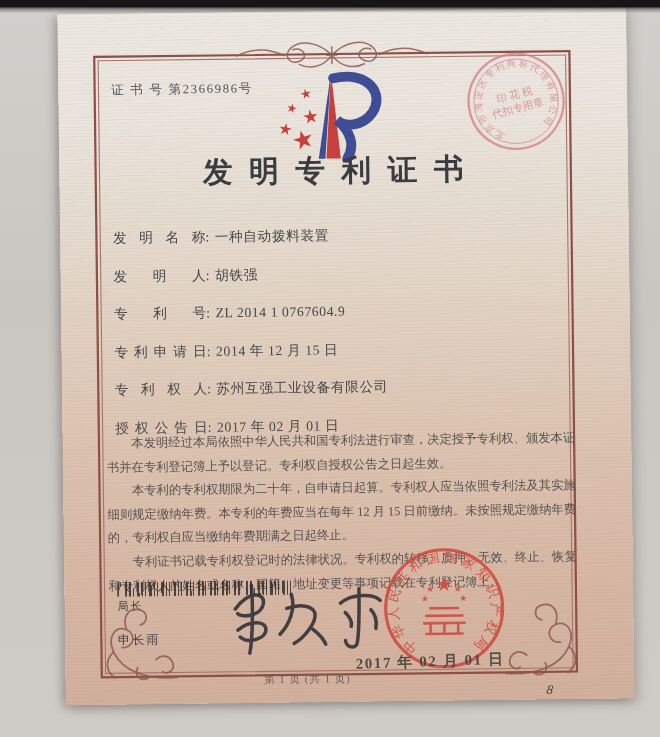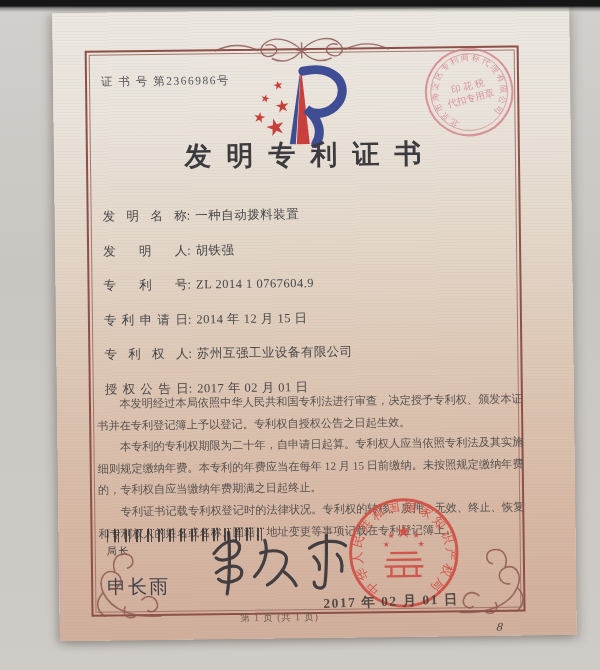--- a/index.html
+++ b/index.html
@@ -31,21 +31,21 @@
   .flabel{display:inline-block;width:84px;text-align:justify;text-align-last:justify;}
   .fcolon{margin:0 5px 0 0;}
   .fvalue{letter-spacing:.5px;}
   .bodytext{position:absolute;left:40px;top:381px;width:426px;
     font-size:11.2px;line-height:21.6px;color:#575150;text-align:justify;}
   .bodytext p{text-indent:2em;}
   .barcode{position:absolute;left:48px;top:517px;width:158px;height:13px;opacity:.82;
     background:repeating-linear-gradient(90deg,#2f2b29 0 1.5px,transparent 1.5px 3px,
       #2f2b29 3px 3.8px,transparent 3.8px 7.2px,#2f2b29 7.2px 9.2px,transparent 9.2px 11px);}
   .issuer-title{position:absolute;left:48px;top:532px;font-size:10px;color:#3f3f44;letter-spacing:2px;}
-  .issuer-name{position:absolute;left:48px;top:562px;font-size:19px;color:#3f3f44;letter-spacing:2px;}
+  .issuer-name{position:absolute;left:48px;top:562px;font-size:11px;color:#3f3f44;letter-spacing:2px;}
   .signature{position:absolute;left:136px;top:514px;width:170px;height:76px;}
   .seal{position:absolute;left:287px;top:486px;width:116px;height:116px;opacity:.88;}
   .datestamp{position:absolute;left:264px;top:583px;width:190px;font-size:13.5px;font-weight:700;
     color:#48423c;letter-spacing:1.5px;transform:rotate(-1.2deg);opacity:.92;}
   .footer{position:absolute;left:150px;top:601px;width:140px;text-align:center;
     font-size:9.5px;color:#6a5a50;letter-spacing:1px;}
   .agency-stamp{position:absolute;left:368px;top:36px;width:96px;height:96px;
     transform:rotate(-14deg);opacity:.8;z-index:5;}
   .page-mark{position:absolute;left:437px;top:612px;font-size:12px;color:#45453f;
     transform:rotate(8deg);font-style:italic;}

